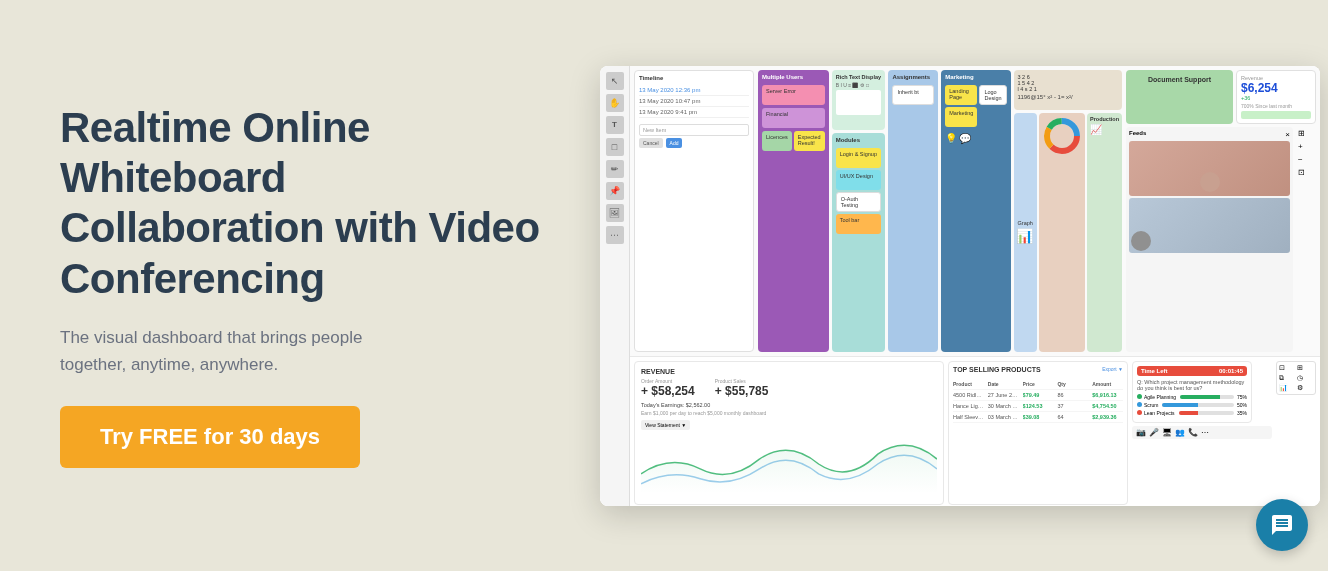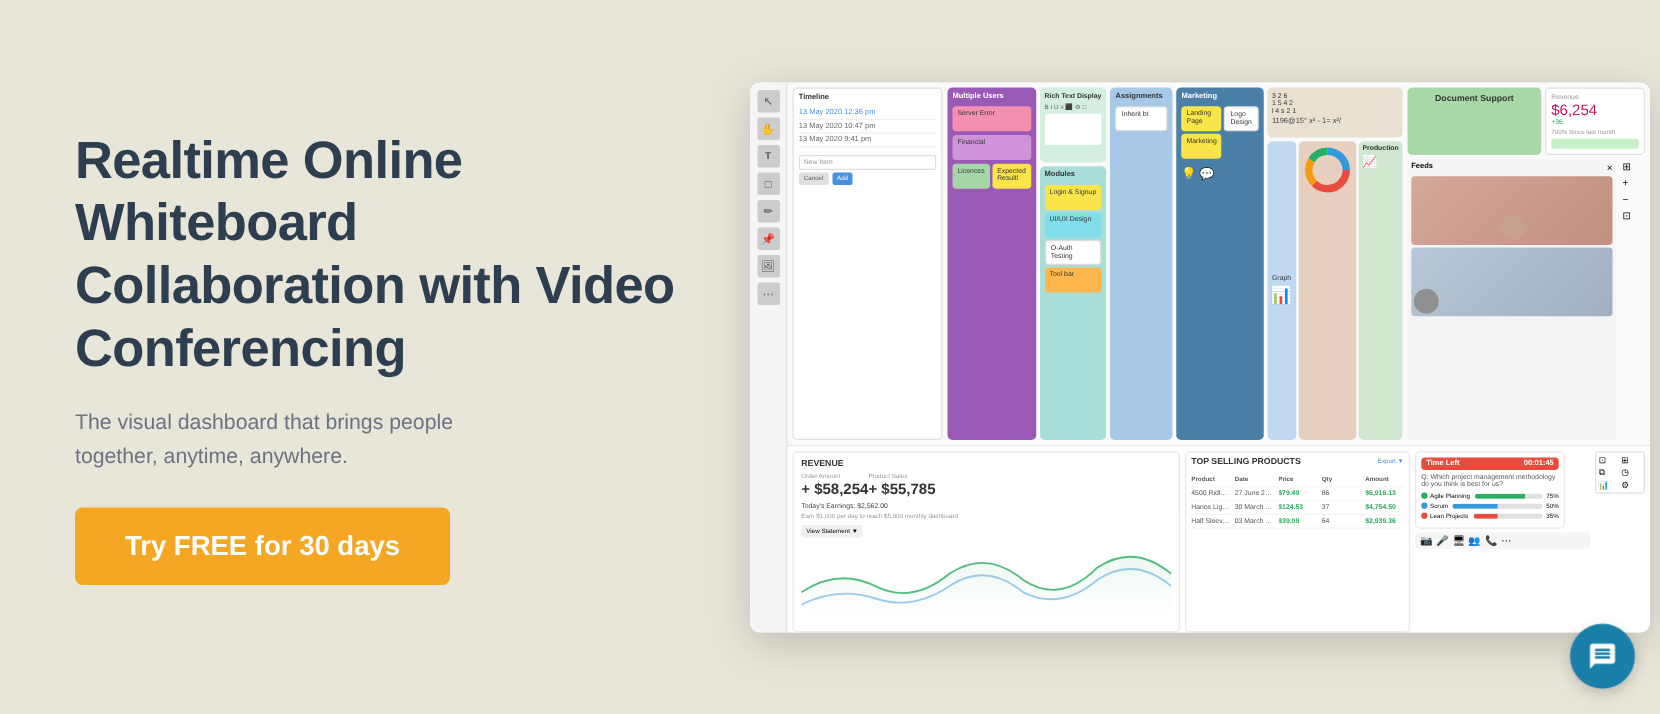--- a/index.html
+++ b/index.html
@@ -204,22 +204,22 @@
       border: 1px solid #e0e0e0;
       border-radius: 4px;
       padding: 4px;
       font-size: 6px;
       color: #333;
       flex: 0 0 80px;
     }
 
     .wb-revenue-amount {
       font-size: 12px;
-      font-weight: normal;
-      color: #be185d;
+      font-weight: bold;
+      color: #1d4ed8;
     }
 
     .wb-video-feed {
       height: 50px;
       background: #c0b8b0;
       border-radius: 3px;
       overflow: hidden;
       position: relative;
     }
 
@@ -243,20 +243,21 @@
 
     .wb-chart-title {
       font-size: 7px;
       font-weight: bold;
       color: #333;
       margin-bottom: 3px;
     }
 
     .wb-chart-stats {
       display: flex;
+      gap: 20px;
       margin-bottom: 4px;
     }
 
     .wb-stat-value {
       font-size: 12px;
       font-weight: bold;
       color: #333;
     }
 
     .wb-chart-svg {

